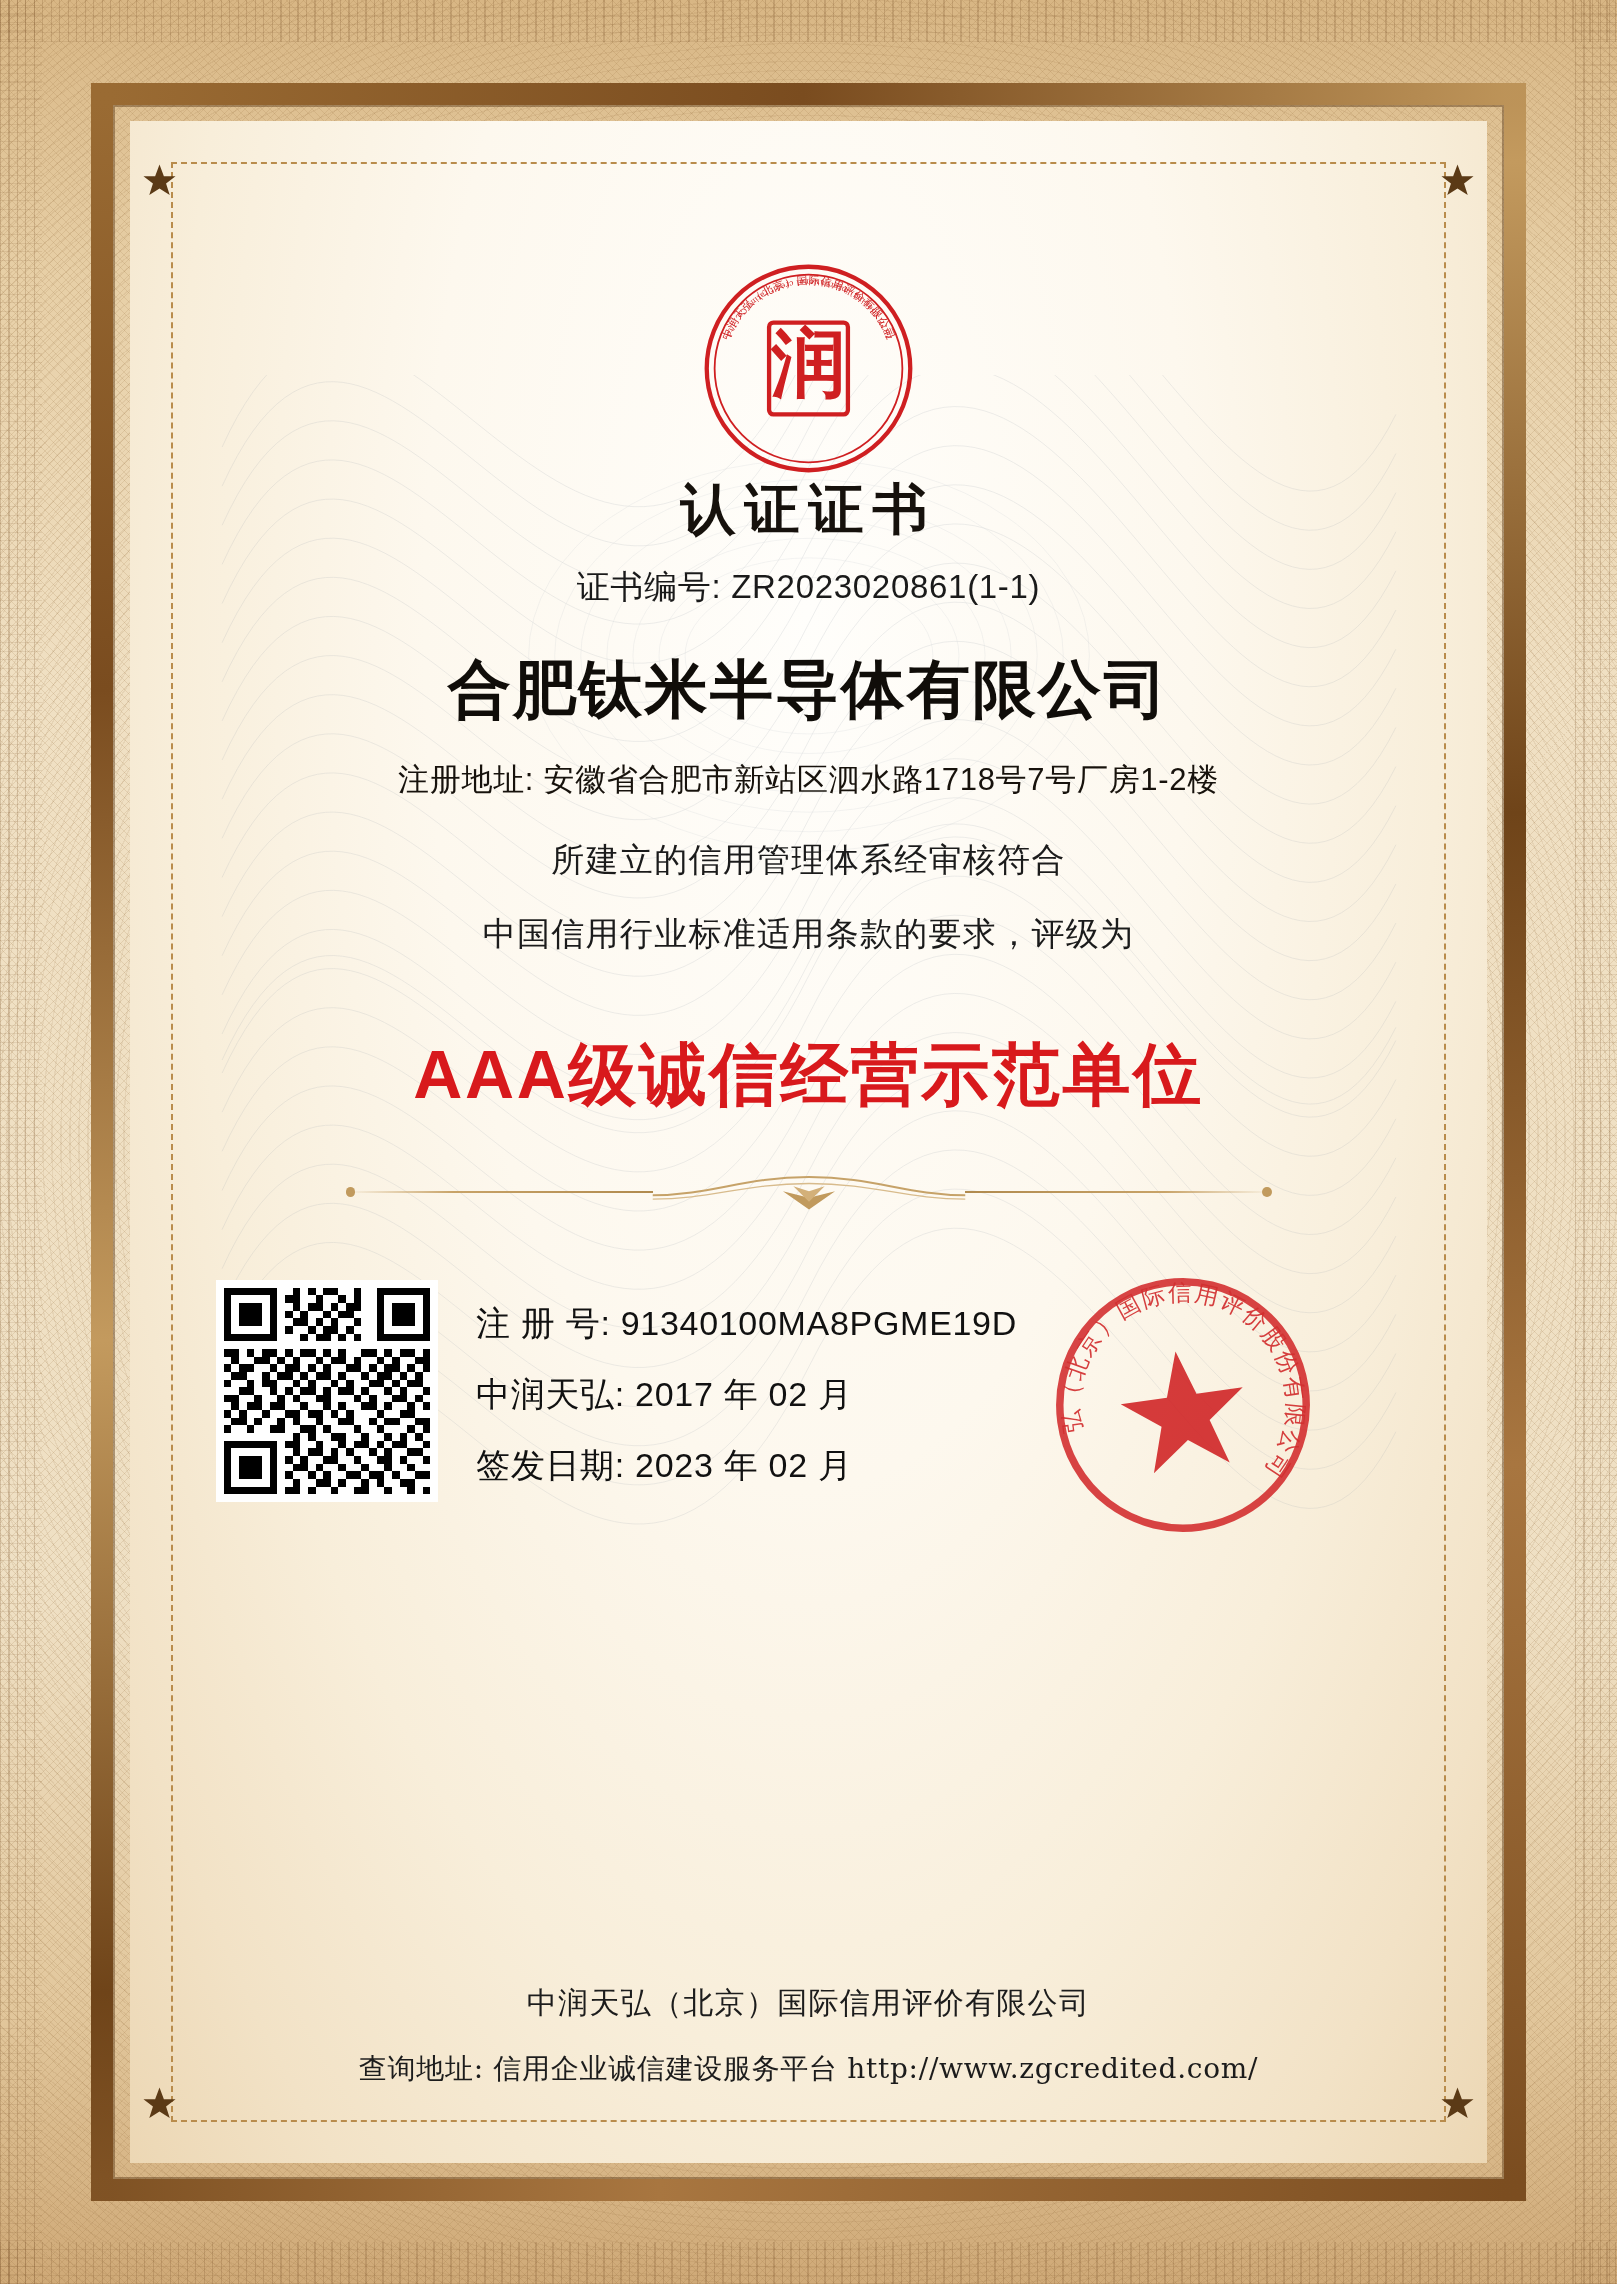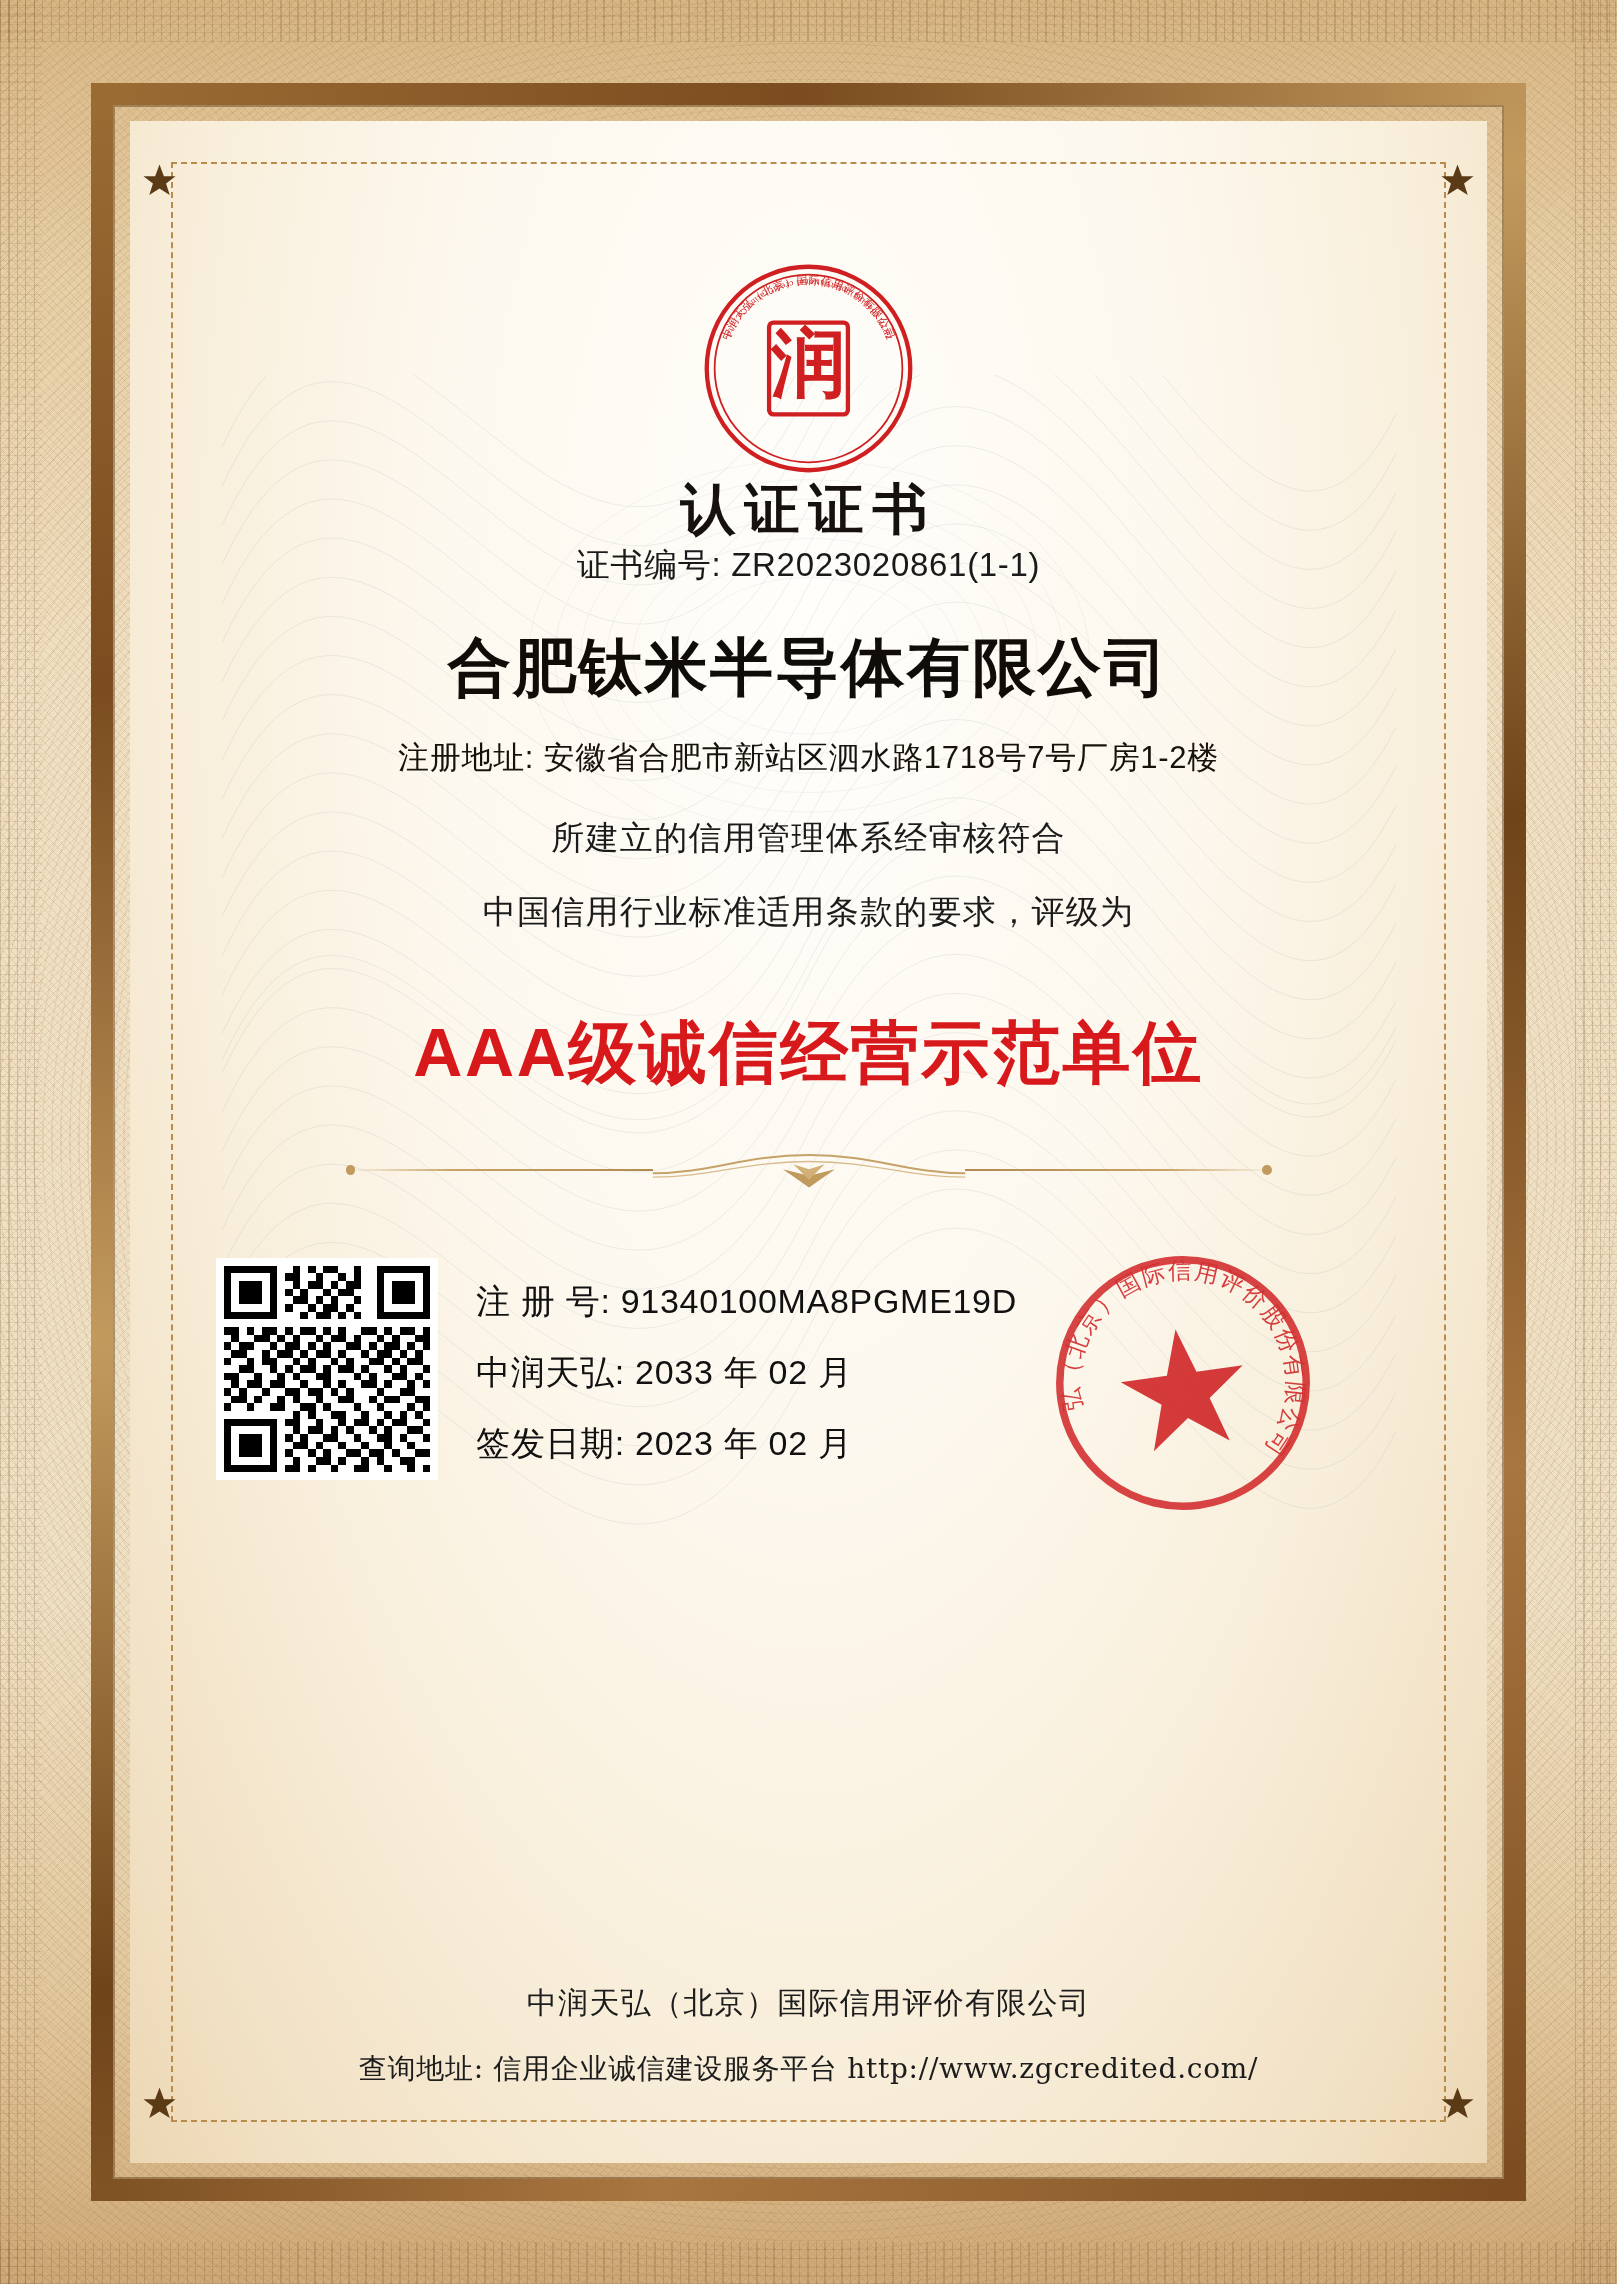--- a/index.html
+++ b/index.html
@@ -115,20 +115,21 @@
   }
   .title-2 {
     font-family: Liberation Sans, sans-serif;
     font-size: 55px;
     font-weight: bold;
     letter-spacing: 9px;
     color: #16110c;
     line-height: 1.22;
   }
   .cert-no {
+    margin-top: 22px;
     font-size: 33px;
     color: #1a1a1a;
     letter-spacing: 0.7px;
   }
   .company {
     margin-top: 37px;
     font-size: 63px;
     font-weight: bold;
     color: #100d09;
     letter-spacing: 2.6px;
@@ -592,21 +593,21 @@
         </svg>
       </div>
 
       <div class="fields">
         <div class="field">
           <span class="lbl">注 册 号:</span>
           <span class="val">91340100MA8PGME19D</span>
         </div>
         <div class="field">
           <span class="lbl">中润天弘:</span>
-          <span class="val">2033 年 02 月</span>
+          <span class="val">2017 年 02 月</span>
         </div>
         <div class="field">
           <span class="lbl">签发日期:</span>
           <span class="val">2023 年 02 月</span>
         </div>
       </div>
 
       <div class="redseal">
         <svg viewBox="0 0 300 300">
           <defs>

